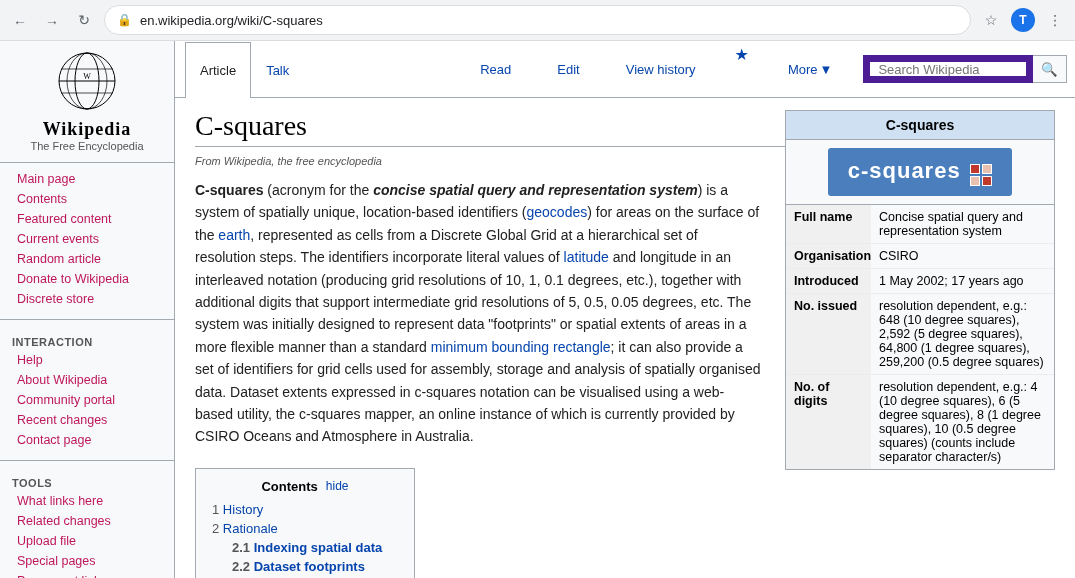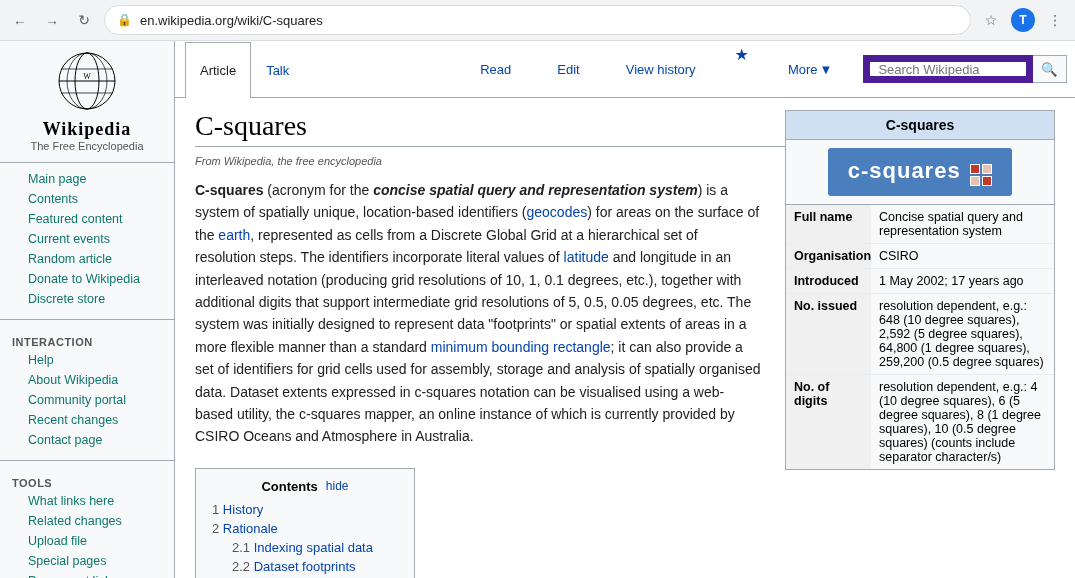--- a/index.html
+++ b/index.html
@@ -18,21 +18,21 @@
     
     .wiki-container { display: flex; height: calc(578px - 40px); overflow: hidden; }
 
     
     .wiki-sidebar { width: 175px; min-width: 175px; border-right: 1px solid #a2a9b1; background: #f8f9fa; padding: 0; overflow-y: auto; font-size: 12.5px; }
     .sidebar-logo { padding: 10px; text-align: center; border-bottom: 1px solid #a2a9b1; }
     .sidebar-logo-globe { font-size: 52px; line-height: 1; color: #000; }
     .sidebar-logo-title { font-family: 'Linux Libertine', Georgia, serif; font-size: 18px; font-weight: bold; letter-spacing: 1px; }
     .sidebar-logo-subtitle { font-size: 11px; color: #555; }
     .sidebar-section { padding: 6px 0; }
-    .sidebar-nav-item { padding: 3px 28px; cursor: pointer; color: #0f766e; text-decoration: none; display: block; font-size: 12.5px; }
+    .sidebar-nav-item { padding: 3px 17px; cursor: pointer; color: #be185d; text-decoration: none; display: block; font-size: 12.5px; }
     .sidebar-section-heading { font-size: 11px; font-weight: bold; color: #555; padding: 6px 12px 2px 12px; text-transform: uppercase; letter-spacing: 0.5px; }
     .sidebar-divider { border: none; border-top: 1px solid #a2a9b1; margin: 4px 0; }
 
     
     .wiki-main { flex: 1; display: flex; flex-direction: column; overflow: hidden; }
 
     
     .wiki-tabs { display: flex; align-items: stretch; border-bottom: 1px solid #a2a9b1; background: #fff; padding: 0 0 0 185px; position: relative; }
     .wiki-tab { padding: 20px 14px; font-size: 13px; color: #0645ad; cursor: pointer; border: 1px solid transparent; border-bottom: none; position: relative; top: 1px; text-decoration: none; display: flex; align-items: center; }
     .wiki-tab.active { background: #fff; border-color: #a2a9b1; color: #202122; border-bottom-color: #fff; }
@@ -72,21 +72,21 @@
     .infobox-label { font-weight: bold; padding: 5px 8px; width: 85px; min-width: 85px; vertical-align: top; font-size: 12.5px; background: #f0f0f0; }
     .infobox-value { padding: 5px 8px; font-size: 12.5px; flex: 1; }
 
     
     .contents-box { background: #f8f9fa; border: 1px solid #a2a9b1; padding: 10px 16px; display: inline-block; margin: 10px 0; min-width: 220px; max-width: 320px; font-size: 13px; }
     .contents-title { font-weight: bold; text-align: center; margin-bottom: 6px; display: flex; justify-content: center; align-items: center; gap: 8px; }
     .contents-hide { color: #0645ad; font-weight: normal; font-size: 12px; cursor: pointer; }
     .contents-item { padding: 2px 0; }
     .contents-num { color: #555; }
     .contents-link { color: #0645ad; text-decoration: none; }
-    .contents-subitem { padding: 2px 0 2px 20px; }
+    .contents-subitem { padding: 2px 0 2px 20px; font-weight: bold; }
 
     
     .wiki-sidebar::-webkit-scrollbar { width: 6px; }
     .wiki-sidebar::-webkit-scrollbar-thumb { background: #c1c1c1; border-radius: 3px; }
     .wiki-article::-webkit-scrollbar { width: 8px; }
     .wiki-article::-webkit-scrollbar-thumb { background: #c1c1c1; border-radius: 3px; }
   </style>
 </head>
 <body>
 

